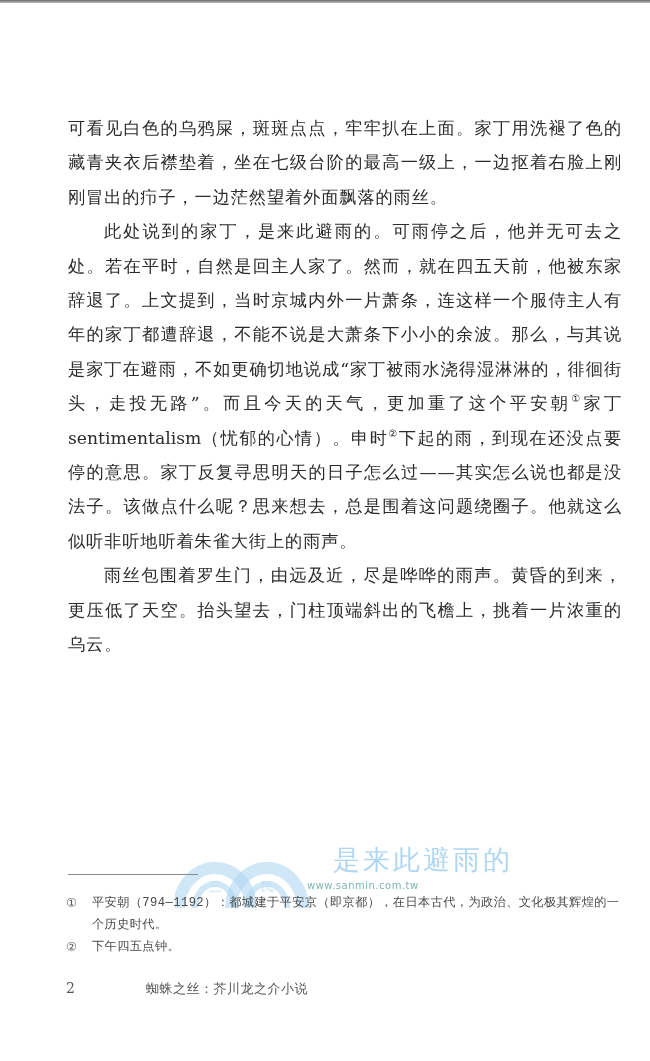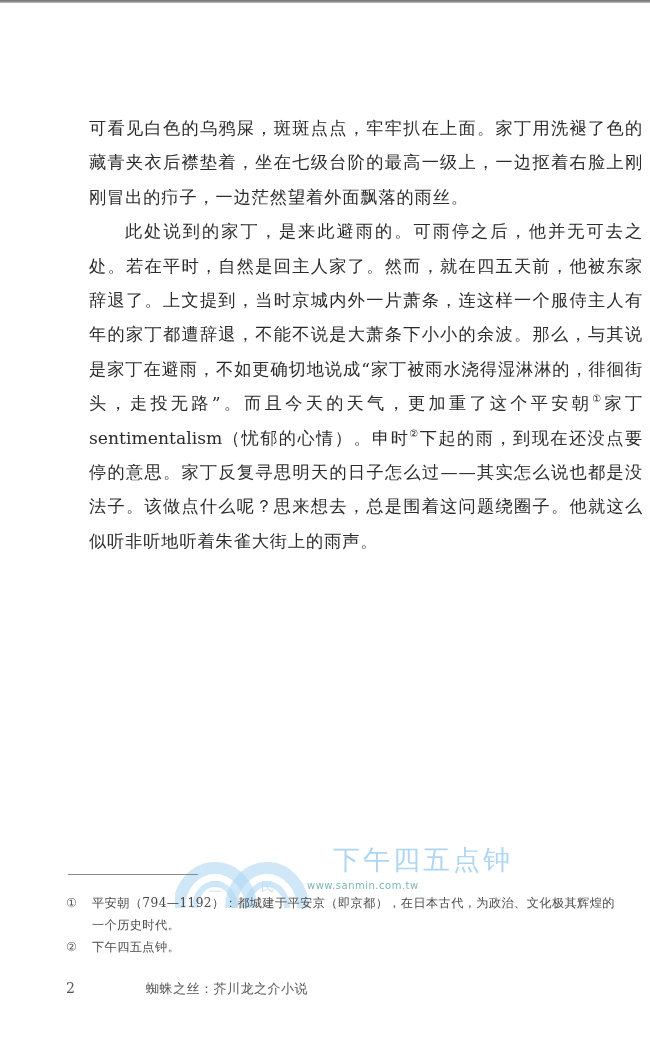--- a/index.html
+++ b/index.html
@@ -19,21 +19,20 @@
       position: absolute;
       left: 0; top: 0;
       width: 650px; height: 3px;
       background: linear-gradient(to bottom, #6b6b6b, #bdbdbd);
     }
     .page-body {
       position: absolute;
       left: 68px;
       top: 111px;
       width: 554px;
-      margin-left: 21px;
     }
     .para {
       margin: 0;
       font-size: 17.2px;
       line-height: 34.4px;
       letter-spacing: 0.9px;
       text-align: justify;
       text-align-last: left;
       color: #2b2b2b;
     }
@@ -69,20 +68,21 @@
       color: #4a4a4a;
       letter-spacing: 0.4px;
     }
     .footnote .fn-mark {
       width: 26px;
       flex: 0 0 26px;
       color: #5a5a5a;
     }
     .footnote .fn-text {
       flex: 1;
+      font-family: Liberation Mono, monospace;
     }
     .watermark {
       position: absolute;
       left: 175px;
       top: 842px;
       width: 440px;
       height: 66px;
       pointer-events: none;
       opacity: 0.55;
     }
@@ -136,37 +136,38 @@
 </head>
 <body>
 
 <div class="top-edge"></div>
 
 <div class="page-body">
   <p class="para">可看见白色的乌鸦屎，斑斑点点，牢牢扒在上面。家丁用洗褪了色的藏青夹衣后襟垫着，坐在七级台阶的最高一级上，一边抠着右脸上刚刚冒出的疖子，一边茫然望着外面飘落的雨丝。</p>
 
   <p class="para indent"><span>此处说到的家丁，是来此避雨的。可雨停之后，他并无可去之处。若在平时，自然是回主人家了。然而，就在四五天前，他被东家辞退了。上文提到，当时京城内外一片萧条，连这样一个服侍主人有年的家丁都遭辞退，不能不说是大萧条下小小的余波。那么，与其说是家丁在避雨，不如更确切地说成“家丁被雨水浇得湿淋淋的，徘徊街头，走投无路”。而且今天的天气，更加重了这个平安朝</span><span class="sup">①</span><span>家丁 </span><span class="latin">sentimentalism</span><span>（忧郁的心情）。申时</span><span class="sup">②</span><span>下起的雨，到现在还没点要停的意思。家丁反复寻思明天的日子怎么过——其实怎么说也都是没法子。该做点什么呢？思来想去，总是围着这问题绕圈子。他就这么似听非听地听着朱雀大街上的雨声。</span></p>
 
+  <p class="para indent">雨丝包围着罗生门，由远及近，尽是哗哗的雨声。黄昏的到来，更压低了天空。抬头望去，门柱顶端斜出的飞檐上，挑着一片浓重的乌云。</p>
 
 
 
 </div>
 
 <div class="watermark">
   <svg width="150" height="66" viewBox="0 0 150 66" style="position:absolute;left:0;top:0;">
     <g fill="none" stroke="#6fb6e6" stroke-opacity="0.6">
       <path d="M4 66 A36 40 0 0 1 76 66" stroke-width="12"></path>
       <path d="M56 66 A36 40 0 0 1 128 66" stroke-width="12"></path>
       <path d="M20 66 A20 24 0 0 1 60 66" stroke-width="6"></path>
       <path d="M72 66 A20 24 0 0 1 112 66" stroke-width="6"></path>
     </g>
   </svg>
   <span class="wm-char1">三</span>
   <span class="wm-char2">民</span>
-  <span class="wm-title">下午四五点钟</span>
+  <span class="wm-title">是来此避雨的</span>
   <span class="wm-url">www.sanmin.com.tw</span>
 </div>
 
 <div class="footnote-rule"></div>
 
 <div class="footnotes">
   <div class="footnote">
     <span class="fn-mark">①</span>
     <span class="fn-text">平安朝（794—1192）：都城建于平安京（即京都），在日本古代，为政治、文化极其辉煌的一个历史时代。</span>
   </div>

